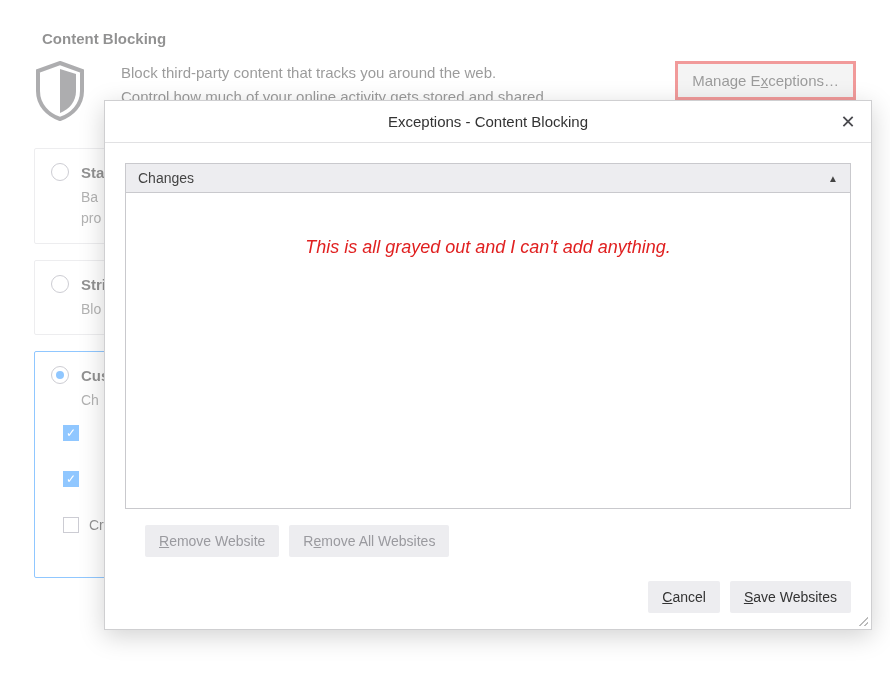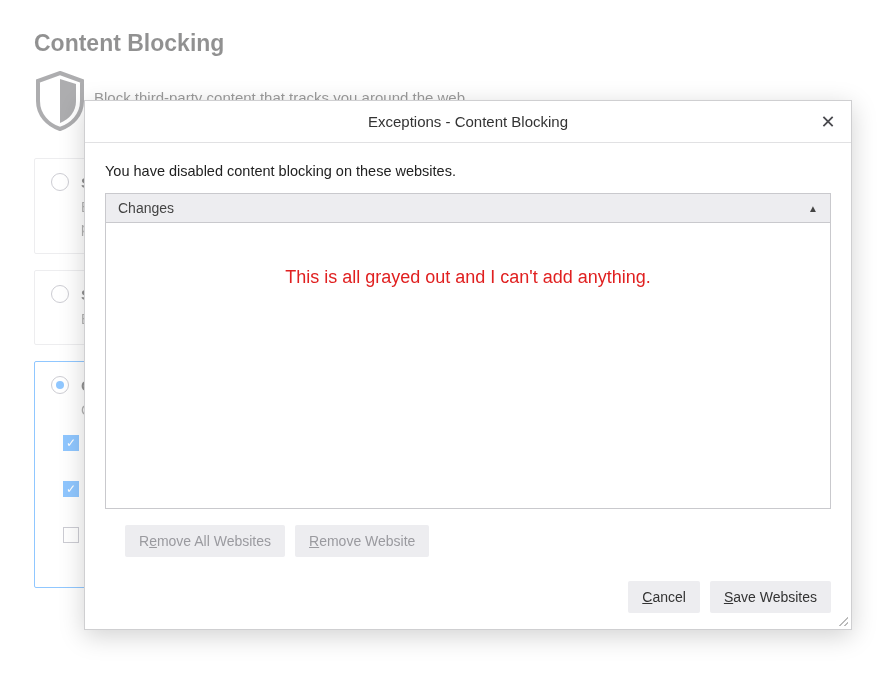--- a/index.html
+++ b/index.html
@@ -10,28 +10,29 @@
       background: #fff;
       width: 890px;
       height: 679px;
       position: relative;
       overflow: hidden;
     }
     .page-bg {
       padding: 30px 34px;
     }
     .section-title {
-      font-size: 23px;
+      font-size: 15px;
       font-weight: 600;
       margin-bottom: 14px;
+      margin-left: 8px;
     }
     .intro-row {
       display: flex;
-      align-items: flex-end;
-      gap: 8px;
+      align-items: flex-start;
+      gap: 35px;
       margin-bottom: 24px;
     }
     .shield-icon svg { width: 52px; height: 60px; }
     .intro-text { flex: 1; line-height: 1.6; color:#222; font-size:15px;}
     .manage-btn {
       border: 3px solid #e02020;
       background: #e6e6e6;
       padding: 8px 14px;
       font-size: 15px;
       color: #222;
@@ -69,21 +70,21 @@
       display:inline-flex;align-items:center;justify-content:center;
     }
     .checkbox.checked{background:#0a84ff;border-color:#0a84ff;color:#fff;font-size:12px;}
     
     .dimmer{
       position:absolute;inset:0;background:rgba(255,255,255,0.55);
     }
     
     .modal{
       position:absolute;
-      left:84px; top:100px;
+      left:104px; top:100px;
       width:768px; height:530px;
       background:#fff;
       border:1px solid #cfcfd1;
       box-shadow:0 6px 24px rgba(0,0,0,0.18);
       display:flex;flex-direction:column;
     }
     .modal-header{
       display:flex;align-items:center;justify-content:center;
       position:relative;
       height:42px;border-bottom:1px solid #e1e1e3;
@@ -102,21 +103,21 @@
     }
     .table-head{
       background:#ededf0;border-bottom:1px solid #c9c9cd;
       display:flex;align-items:center;justify-content:space-between;
       padding:6px 12px;font-size:14px;color:#444;
     }
     .sort-arrow{font-size:10px;}
     .table-body{flex:1;position:relative;background:#fff;}
     .annotation{
       position:absolute;left:0;right:0;top:44px;text-align:center;
-      color:#e02020;font-size:18px;
+      color:#e02020;font-size:18px;font-style:italic;
     }
     .modal-actions{
       display:flex;align-items:center;gap:10px;padding:16px 20px 0 20px;
     }
     .btn{
       background:#ededf0;border:none;padding:8px 14px;font-size:14px;
       color:#333;cursor:pointer;border-radius:2px;
     }
     .btn[disabled]{color:#9a9a9f;cursor:default;background:#ededf0;}
     .modal-footer{
@@ -139,20 +140,23 @@
     <span class="shield-icon">
       <svg viewBox="0 0 52 60">
         <path d="M26 2 L48 10 V30 C48 44 38 54 26 58 C14 54 4 44 4 30 V10 Z" fill="none" stroke="#4a4a4f" stroke-width="4"></path>
         <path d="M26 8 V52 C36 48 42 40 42 30 V13 Z" fill="#4a4a4f"></path>
       </svg>
     </span>
     <div class="intro-text">
       <div>Block third-party content that tracks you around the web.</div>
       <div>Control how much of your online activity gets stored and shared</div>
     </div>
+    <button class="manage-btn">
+      <span>Manage E</span><span class="underline-letter">x</span><span>ceptions…</span>
+    </button>
   </div>
 
   <div class="option-card">
     <div class="radio-row">
       <span class="radio"></span>
       <span class="opt-title">Standard</span>
     </div>
     <div class="opt-desc">Ba</div>
     <div class="opt-desc">pro</div>
   </div>
@@ -187,36 +191,35 @@
 </div>
 
 <div class="dimmer"></div>
 
 <div class="modal">
   <div class="modal-header">
     <span>Exceptions - Content Blocking</span>
     <span class="close-x">✕</span>
   </div>
   <div class="modal-body">
-    <div class="modal-msg">You have disabled content blocking on these websites.</div>
     <div class="table-box">
       <div class="table-head">
         <span>Changes</span>
         <span class="sort-arrow">▲</span>
       </div>
       <div class="table-body">
         <div class="annotation">This is all grayed out and I can't add anything.</div>
       </div>
     </div>
     <div class="modal-actions">
       <button class="btn" disabled="">
-        <span>R</span><span class="underline-letter">e</span><span>move All Websites</span>
+        <span class="underline-letter">R</span><span>emove Website</span>
       </button>
       <button class="btn" disabled="">
-        <span class="underline-letter">R</span><span>emove Website</span>
+        <span>R</span><span class="underline-letter">e</span><span>move All Websites</span>
       </button>
     </div>
   </div>
   <div class="modal-footer">
     <button class="btn">
       <span class="underline-letter">C</span><span>ancel</span>
     </button>
     <button class="btn">
       <span class="underline-letter">S</span><span>ave Websites</span>
     </button>

